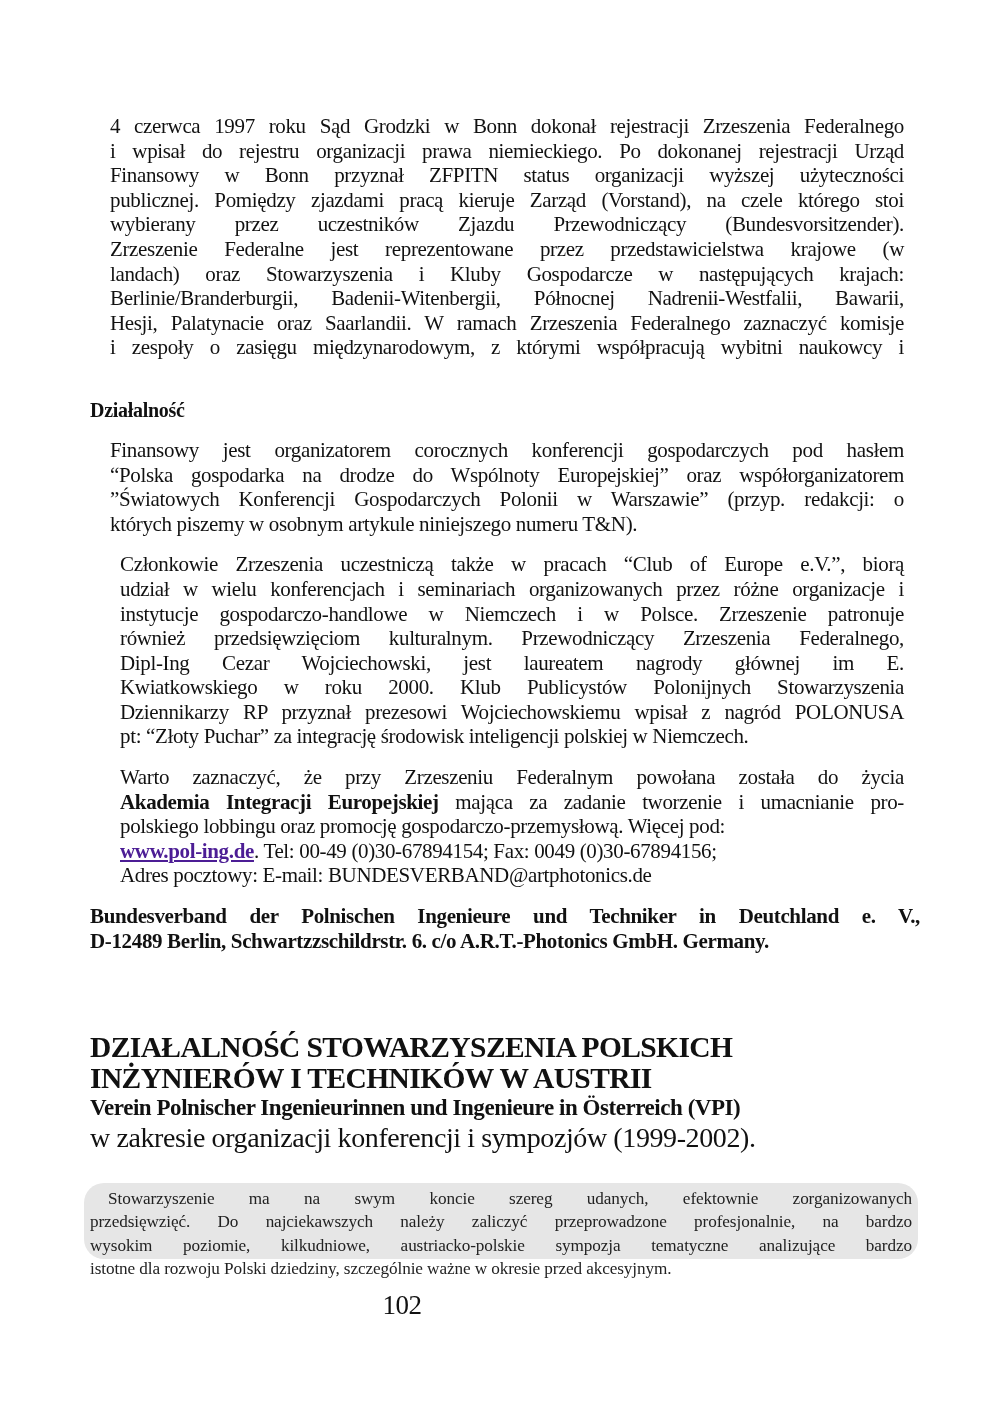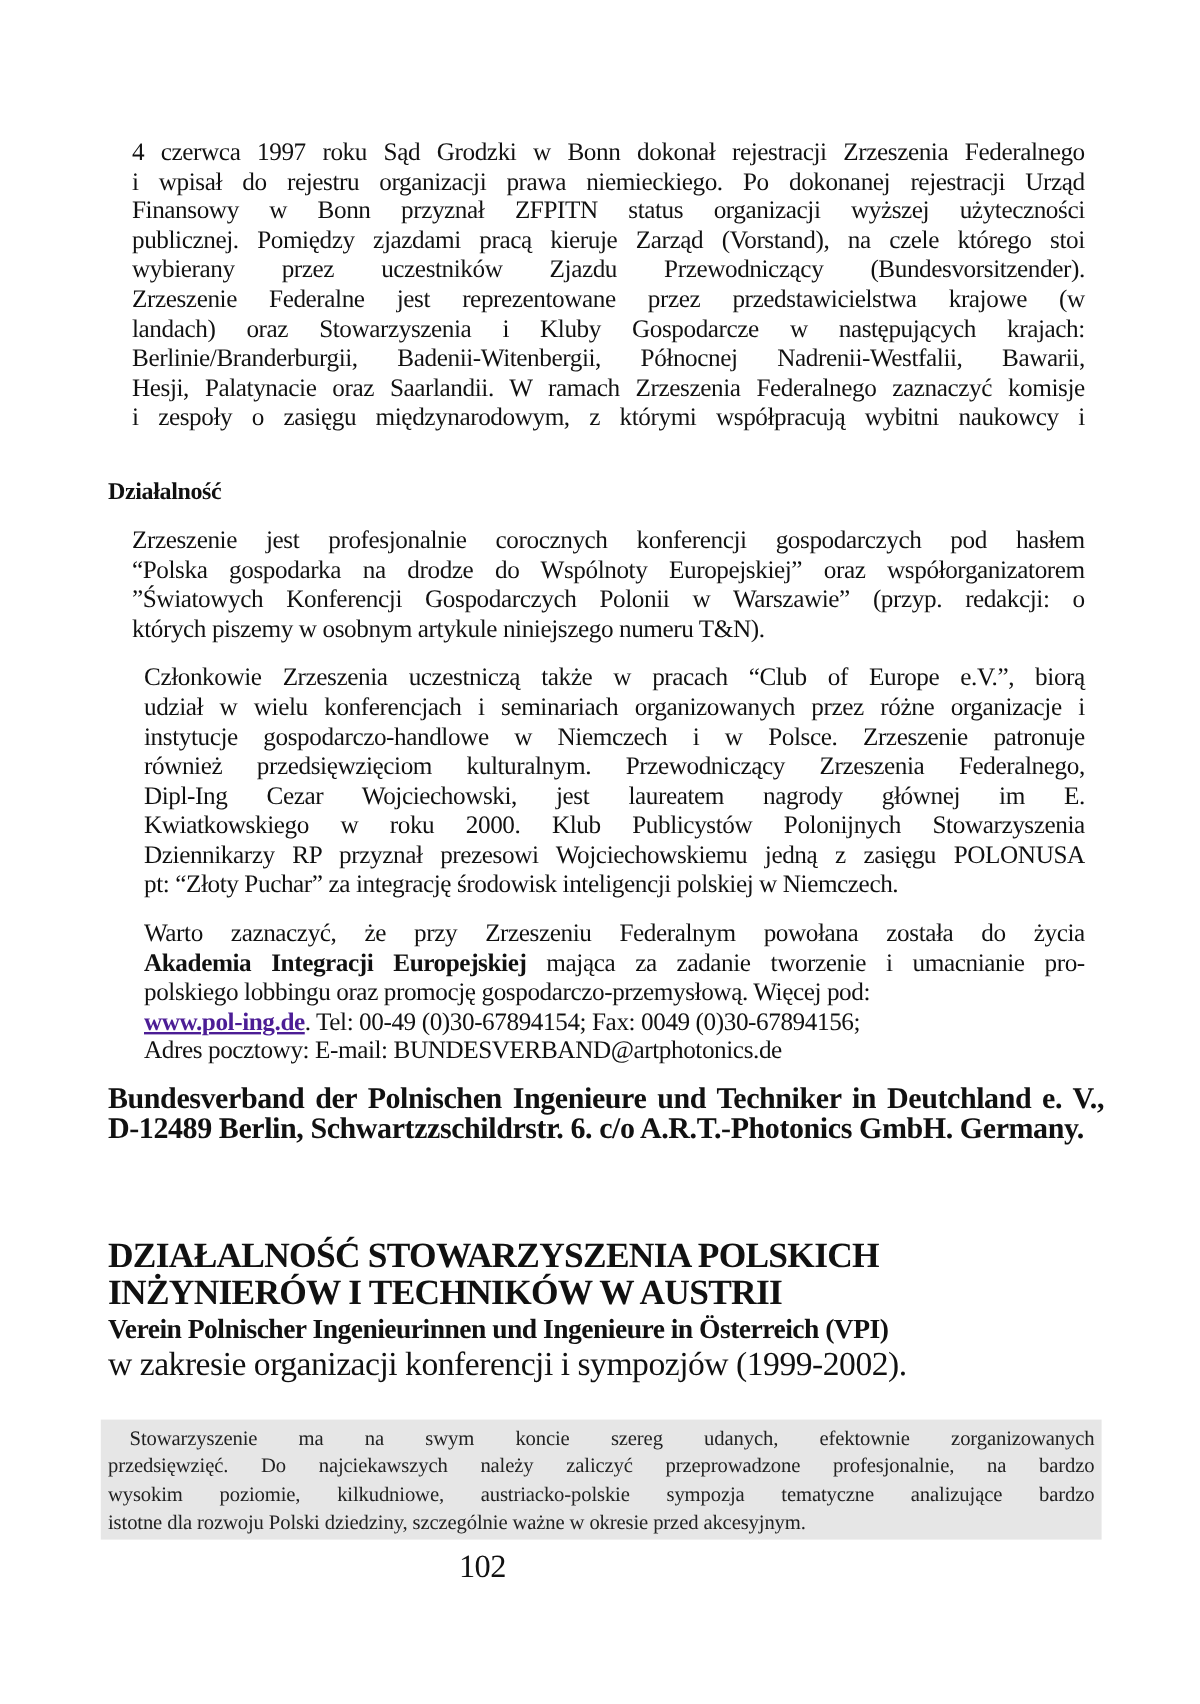--- a/index.html
+++ b/index.html
@@ -50,21 +50,21 @@
     b.strong { font-weight: bold; }
     a.link {
       color: #4c1d95;
       font-weight: bold;
       text-decoration: underline;
       text-decoration-thickness: 2px;
       text-underline-offset: 2px;
     }
     .bold-block {
       font-weight: bold;
-      font-size: 25px;
+      font-size: 21px;
       line-height: 24.6px;
       margin: 0;
       letter-spacing: -0.35px;
     }
     .title-block {
       position: absolute;
       left: 90px;
       top: 1032px;
       width: 830px;
     }
@@ -86,24 +86,25 @@
       font-size: 28px;
       line-height: 33px;
       margin: 0;
       letter-spacing: -0.4px;
     }
     .gray-box {
       position: absolute;
       left: 84px;
       top: 1183px;
       width: 834px;
-      height: 100px;
+      height: 76px;
       background: #e6e6e6;
       box-sizing: border-box;
       padding: 4px 6px 0 6px;
+      border-radius: 20px;
     }
     .gray-box .line {
       font-size: 17.2px;
       line-height: 23.3px;
       color: #222222;
       letter-spacing: -0.1px;
     }
     .gray-box .line.first-line {
       text-indent: 18px;
     }
@@ -134,34 +135,34 @@
     <span class="line">Berlinie/Branderburgii, Badenii-Witenbergii, Północnej Nadrenii-Westfalii, Bawarii,</span>
     <span class="line">Hesji, Palatynacie oraz Saarlandii. W ramach Zrzeszenia Federalnego zaznaczyć komisje</span>
     <span class="line">i zespoły o zasięgu międzynarodowym, z którymi współpracują wybitni naukowcy i</span>
   </div>
 
   <div class="spacer-1"></div>
 
   <h3 class="section-head">Działalność</h3>
 
   <div class="para first">
-    <span class="line">Zrzeszenie jest profesjonalnie corocznych konferencji gospodarczych pod hasłem</span>
+    <span class="line">Finansowy jest organizatorem corocznych konferencji gospodarczych pod hasłem</span>
     <span class="line">“Polska gospodarka na drodze do Wspólnoty Europejskiej” oraz współorganizatorem</span>
     <span class="line">”Światowych Konferencji Gospodarczych Polonii w Warszawie” (przyp. redakcji: o</span>
     <span class="line last">których piszemy w osobnym artykule niniejszego numeru T&amp;N).</span>
   </div>
 
   <div class="para indent">
     <span class="line">Członkowie Zrzeszenia uczestniczą także w pracach “Club of Europe e.V.”, biorą</span>
     <span class="line">udział w wielu konferencjach i seminariach organizowanych przez różne organizacje i</span>
     <span class="line">instytucje gospodarczo-handlowe w Niemczech i w Polsce. Zrzeszenie patronuje</span>
     <span class="line">również przedsięwzięciom kulturalnym. Przewodniczący Zrzeszenia Federalnego,</span>
     <span class="line">Dipl-Ing Cezar Wojciechowski, jest laureatem nagrody głównej im E.</span>
     <span class="line">Kwiatkowskiego w roku 2000. Klub Publicystów Polonijnych Stowarzyszenia</span>
-    <span class="line">Dziennikarzy RP przyznał prezesowi Wojciechowskiemu jedną z zasięgu POLONUSA</span>
+    <span class="line">Dziennikarzy RP przyznał prezesowi Wojciechowskiemu wpisał z nagród POLONUSA</span>
     <span class="line last">pt: “Złoty Puchar” za integrację środowisk inteligencji polskiej w Niemczech.</span>
   </div>
 
   <div class="para indent">
     <span class="line">Warto zaznaczyć, że przy Zrzeszeniu Federalnym powołana została do życia</span>
     <span class="line"><b class="strong">Akademia Integracji Europejskiej</b><span> mająca za zadanie tworzenie i umacnianie pro-</span></span>
     <span class="line last">polskiego lobbingu oraz promocję gospodarczo-przemysłową. Więcej pod:</span>
     <span class="line last"><a class="link">www.pol-ing.de</a><span>.  Tel: 00-49 (0)30-67894154; Fax: 0049 (0)30-67894156;</span></span>
     <span class="line last">Adres pocztowy: E-mail: BUNDESVERBAND@artphotonics.de</span>
   </div>

